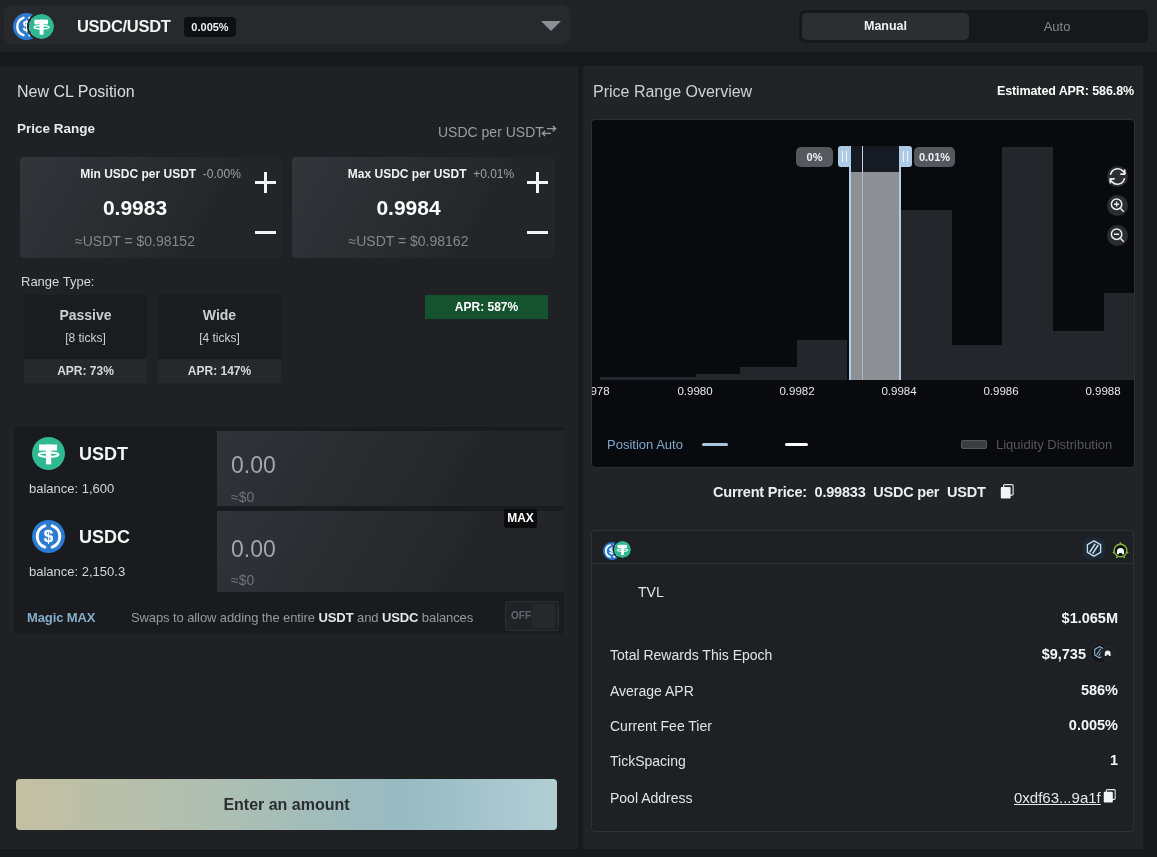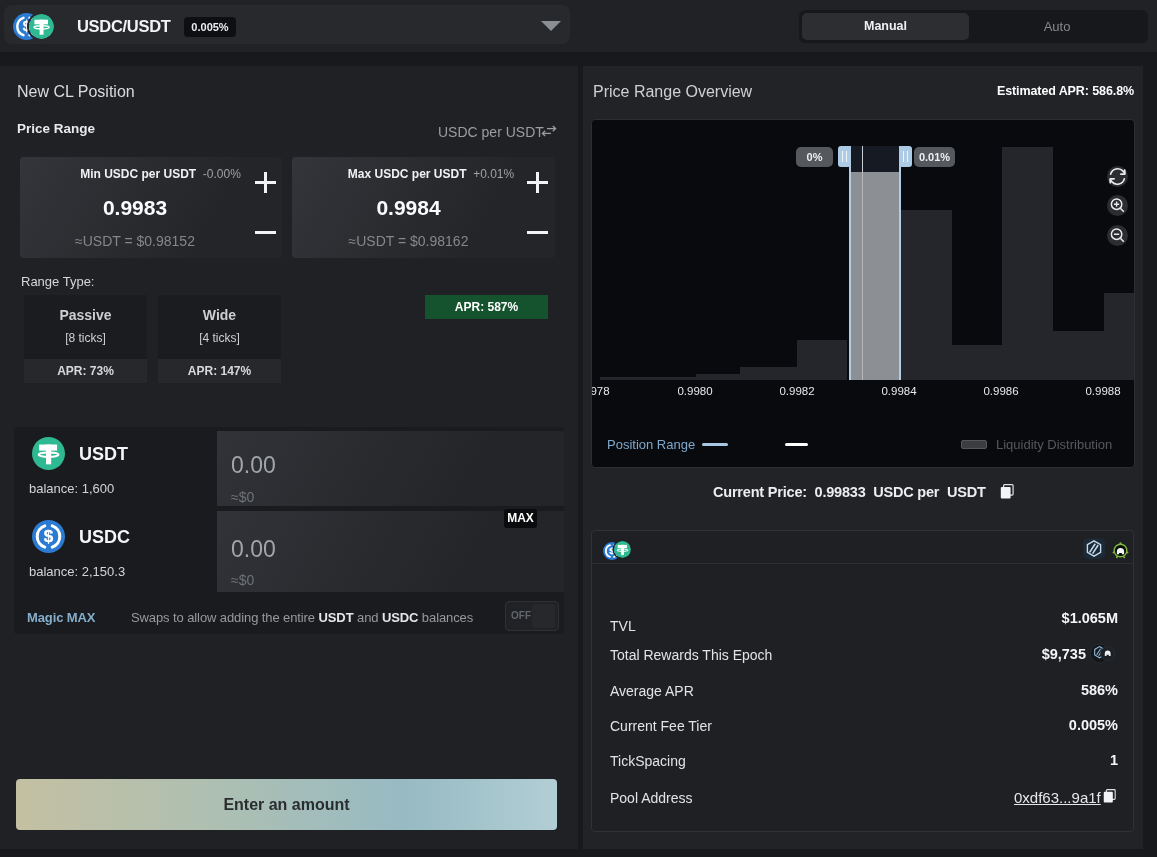--- a/index.html
+++ b/index.html
@@ -166,21 +166,21 @@
           <path d="M 7 9.2 H 12.2" stroke="#e9ebed" stroke-width="1.4"></path>
         </svg></div>
 
     <div class="abs xlab" style="left:-7px;width:30px;">978</div>
     <div class="abs xlab" style="left:83px;width:40px;">0.9980</div>
     <div class="abs xlab" style="left:185px;width:40px;">0.9982</div>
     <div class="abs xlab" style="left:287px;width:40px;">0.9984</div>
     <div class="abs xlab" style="left:389px;width:40px;">0.9986</div>
     <div class="abs xlab" style="left:491px;width:40px;">0.9988</div>
 
-    <div class="abs" style="left:15px;top:317px;font-size:13px;color:#7fa8cb;">Position Range</div>
+    <div class="abs" style="left:15px;top:317px;font-size:13px;color:#7fa8cb;">Position Auto</div>
     <div class="abs" style="left:110px;top:322.5px;width:26px;height:3.5px;background:#a9c7e3;border-radius:2px;"></div>
     <div class="abs" style="left:193px;top:322.5px;width:23px;height:3.5px;background:#ffffff;border-radius:2px;"></div>
     <div class="abs" style="left:227px;top:316px;font-size:13px;font-weight:bold;color:#f2f3f5;margin-top:48px;">Current Price</div>
     <div class="abs" style="left:369px;top:319.5px;width:26px;height:9px;background:#3b3d41;border:1px solid #55575b;border-radius:2px;"></div>
     <div class="abs" style="left:404px;top:317px;font-size:13px;color:#55585c;">Liquidity Distribution</div>
   </div>
 
   <div class="abs" style="left:713px;top:484px;font-size:14.5px;font-weight:bold;color:#eceef0;letter-spacing:-0.2px;">Current Price:&nbsp; 0.99833&nbsp; USDC per&nbsp; USDT</div>
   <svg class="abs" style="left:1000px;top:484px;" width="14" height="15" viewBox="0 0 14 15">
       <rect x="3.6" y="0.6" width="9.5" height="10.5" rx="1" stroke="#dfe2e4" stroke-width="1.2" fill="none"></rect>
@@ -209,21 +209,21 @@
       <circle cx="8.5" cy="8.5" r="6.3" fill="#0a0c09" stroke="#7fb840" stroke-width="1.4"></circle>
       <circle cx="8.5" cy="1.4" r="1.1" fill="#7fb840"></circle>
       <circle cx="1.6" cy="10.5" r="1" fill="#7fb840"></circle>
       <circle cx="15.4" cy="10.5" r="1" fill="#7fb840"></circle>
       <circle cx="4.8" cy="15.2" r="1" fill="#7fb840"></circle>
       <circle cx="12.2" cy="15.2" r="1" fill="#7fb840"></circle>
       <path d="M 4.9 12.2 V 9.6 A 3.6 3.6 0 0 1 12.1 9.6 V 12.2 H 9.9 V 10.9 H 7.1 V 12.2 Z" fill="#f2f4f5"></path>
     </svg>
   <div class="abs" style="left:592px;top:563px;width:541px;height:1px;background:#2c2e32;"></div>
 
-  <div class="abs plab" style="top:618px;">TVL</div>
+  <div class="abs plab" style="top:584px;margin-left:28px;">TVL</div>
   <div class="abs pval" style="top:610px;">$1.065M</div>
   <div class="abs plab" style="top:647px;">Total Rewards This Epoch</div>
   <div class="abs pval" style="top:646px;right:71px;">$9,735</div>
   <svg class="abs" style="left:1090px;top:643px;" width="26" height="21" viewBox="0 0 26 21">
       <circle cx="10" cy="10.5" r="9.6" fill="#14161a" stroke="#2b2e33" stroke-width="0.8"></circle>
       <path d="M 9.5 3.6 L 14.3 6.4 V 12 L 9.5 14.8 L 4.7 12 V 6.4 Z" stroke="#8fb8da" stroke-width="1.1" fill="none"></path>
       <path d="M 6.6 11.8 L 10.6 5.8 M 8.6 12.8 L 12.6 6.8" stroke="#8fb8da" stroke-width="1.1"></path>
       <circle cx="17.5" cy="10.5" r="6.8" fill="#1d2026" stroke="#2b2e33" stroke-width="0.8"></circle>
       <path d="M 14.8 13 V 10.4 A 2.9 2.9 0 0 1 20.6 10.4 V 13 H 18.8 V 11.8 H 16.6 V 13 Z" fill="#eef0f2"></path>
     </svg>

